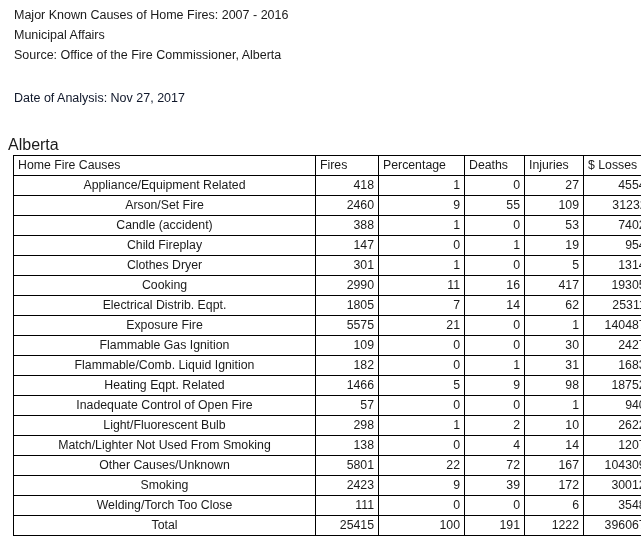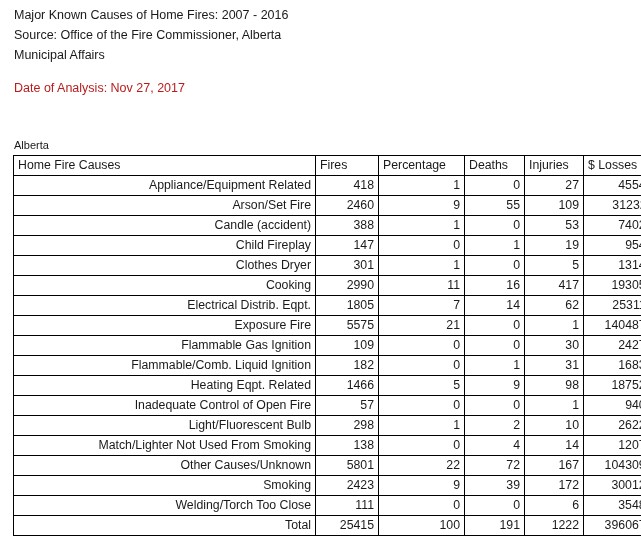--- a/index.html
+++ b/index.html
@@ -30,31 +30,31 @@
   }
   .header-line {
     font-size: 12.5px;
     line-height: 20px;
     white-space: nowrap;
     color: #1a1a1a;
   }
   .date-line {
     position: absolute;
     left: 14px;
-    top: 78px;
+    top: 88px;
     font-size: 12.5px;
     line-height: 20px;
     white-space: nowrap;
-    color: #b91c1c;
+    color: #0f172a;
   }
   .region-label {
     position: absolute;
-    left: 14px;
+    left: 8px;
     top: 137px;
-    font-size: 11px;
+    font-size: 16px;
     line-height: 16px;
     white-space: nowrap;
     color: #1a1a1a;
   }
   table.data-table {
     position: absolute;
     left: 13px;
     top: 155px;
     width: 616px;
     border-collapse: collapse;
@@ -73,31 +73,31 @@
     line-height: 19px;
   }
   th.h-cause, td.c-cause { width: 293px; text-align: left; }
   th.h-fires, td.c-fires { width: 54px; }
   th.h-pct,   td.c-pct   { width: 77px; }
   th.h-deaths,td.c-deaths{ width: 51px; }
   th.h-inj,   td.c-inj   { width: 50px; }
   th.h-loss,  td.c-loss  { width: 85px; }
   table.data-table thead th { text-align: left; margin-left: 12px; }
   table.data-table tbody td.num { text-align: right; }
-  table.data-table tbody td.c-cause { text-align: right; }
+  table.data-table tbody td.c-cause { text-align: center; }
 </style>
 </head>
 <body>
 
 <div class="page">
 
   <div class="header-block">
     <div class="header-line">Major Known Causes of Home Fires: 2007 - 2016</div>
+    <div class="header-line">Municipal Affairs</div>
     <div class="header-line">Source: Office of the Fire Commissioner, Alberta</div>
-    <div class="header-line">Municipal Affairs</div>
   </div>
 
   <div class="date-line">Date of Analysis: Nov 27, 2017</div>
 
   <div class="region-label">Alberta</div>
 
   <table class="data-table">
     <thead>
       <tr>
         <th class="h-cause">Home Fire Causes</th>

